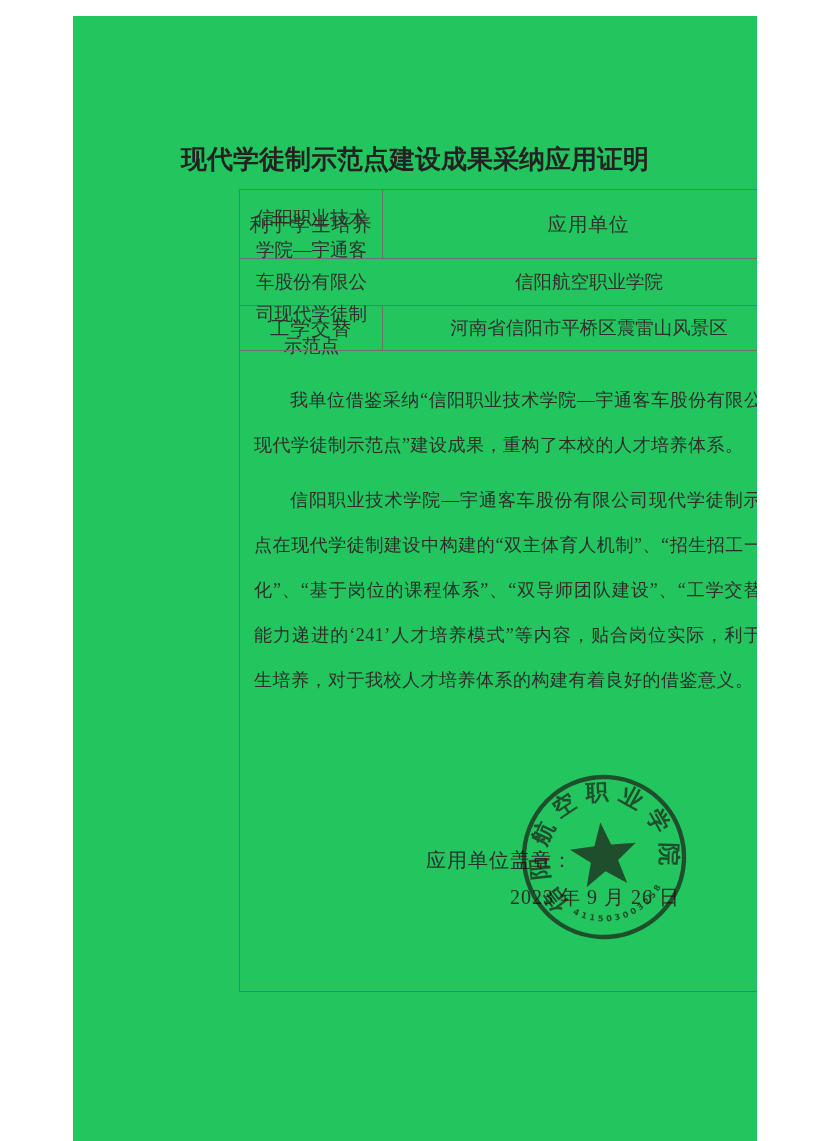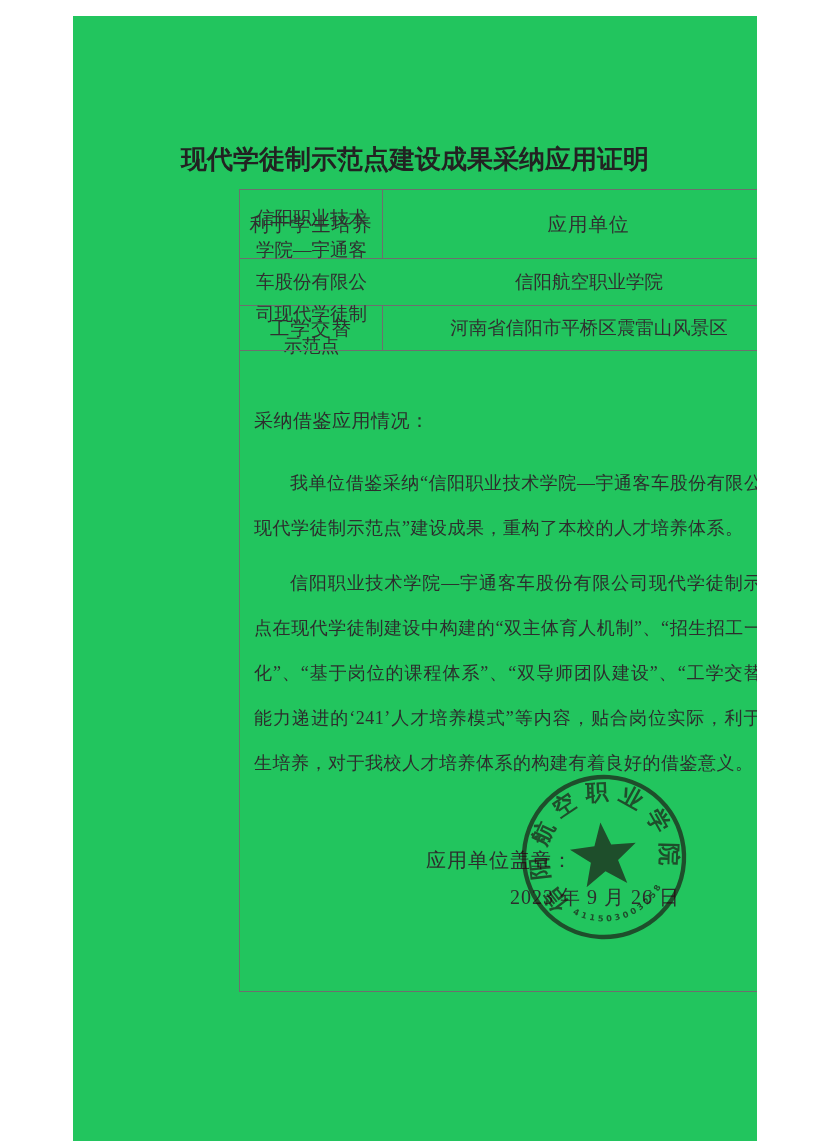--- a/index.html
+++ b/index.html
@@ -131,21 +131,20 @@
     <div class="cell label">利于学生培养</div>
     <div class="cell label">应用单位</div>
 
     <div class="cell value">信阳职业技术学院—宇通客车股份有限公司现代学徒制示范点</div>
     <div class="cell value">信阳航空职业学院</div>
 
     <div class="cell label">工学交替</div>
     <div class="cell value">河南省信阳市平桥区震雷山风景区</div>
 
     <div class="big-cell">
-      <div class="section-heading">采纳借鉴应用情况：</div>
 
       <p class="body-para">我单位借鉴采纳“信阳职业技术学院—宇通客车股份有限公司现代学徒制示范点”建设成果，重构了本校的人才培养体系。</p>
 
       <p class="body-para">信阳职业技术学院—宇通客车股份有限公司现代学徒制示范点在现代学徒制建设中构建的“双主体育人机制”、“招生招工一体化”、“基于岗位的课程体系”、“双导师团队建设”、“工学交替、能力递进的‘241’人才培养模式”等内容，贴合岗位实际，利于学生培养，对于我校人才培养体系的构建有着良好的借鉴意义。</p>
 
       <div class="stamp-label">应用单位盖章：</div>
 
       <div class="sign-date">2023 年 9 月 26 日</div>
 
       <svg class="seal" viewBox="0 0 200 200" xmlns="http://www.w3.org/2000/svg">

